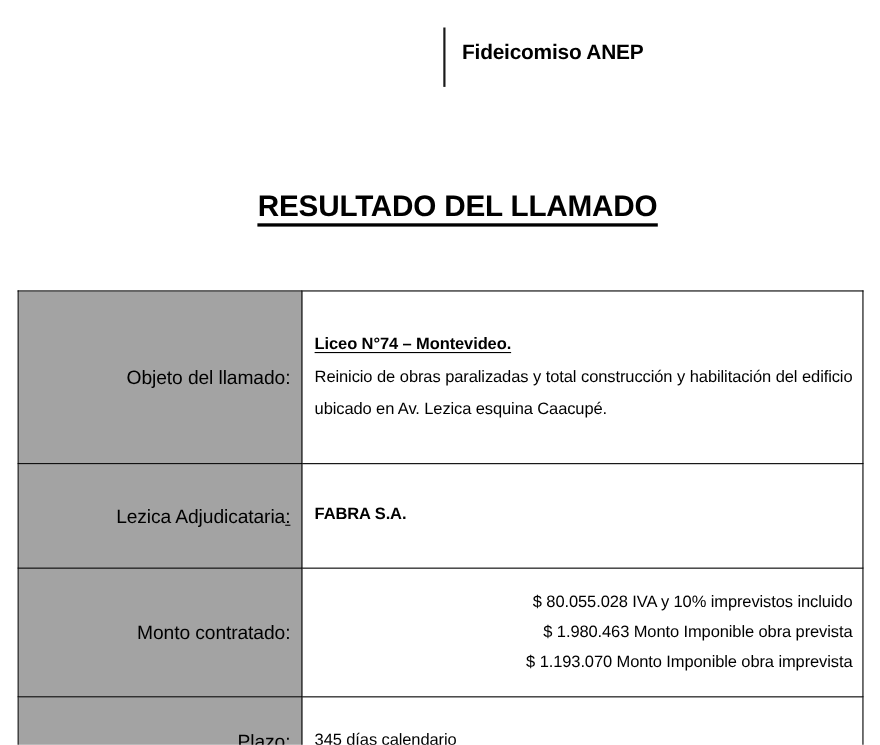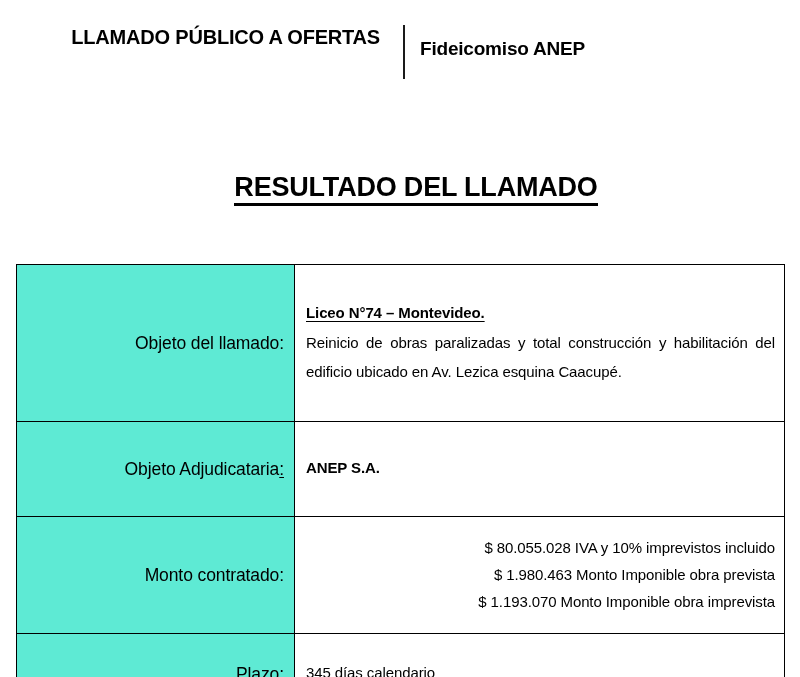--- a/index.html
+++ b/index.html
@@ -78,23 +78,23 @@
     border-collapse: collapse;
     table-layout: fixed;
   }
   .tbl td {
     border: 1.4px solid #000000;
     vertical-align: middle;
     padding: 0;
   }
   td.label {
     width: 247px;
-    background: #5eead4;
+    background: #a3a3a3;
     text-align: right;
-    padding: 6px 10px 6px 20px;
+    padding: 6px 10px 6px 0;
     font-size: 17.5px;
     line-height: 25px;
     letter-spacing: -0.1px;
   }
   td.value {
     background: #ffffff;
     padding: 7px 9px 9px 11px;
     font-size: 15px;
     line-height: 29px;
     letter-spacing: -0.1px;
@@ -118,43 +118,42 @@
   .row-emp  td { height: 78px; }
   .row-mnt  td { height: 100px; text-align: right; }
   .row-plz  td { height: 64px; }
   .row-emp .value, .row-plz .value { line-height: 24px; }
 </style>
 </head>
 <body>
 
 <div class="header">
   <div class="header-left">
-    <div>LLAMADO PÚBLICO A OFERTAS</div>
   </div>
   <div class="header-rule"></div>
   <div class="header-right">Fideicomiso ANEP</div>
 </div>
 
 <div class="doc-title">
   <span>RESULTADO DEL LLAMADO</span>
 </div>
 
 <table class="tbl">
   <tbody>
     <tr class="row-obj">
       <td class="label">Objeto del llamado:</td>
       <td class="value">
         <span class="head">Liceo N°74 – Montevideo.</span>
         <span class="para">Reinicio de obras paralizadas y total construcción y habilitación del edificio ubicado en Av. Lezica esquina Caacupé.</span>
       </td>
     </tr>
     <tr class="row-emp">
-      <td class="label"><span>Objeto Adjudicataria</span><span class="u">:</span></td>
+      <td class="label"><span>Lezica Adjudicataria</span><span class="u">:</span></td>
       <td class="value">
-        <span class="strong">ANEP S.A.</span>
+        <span class="strong">FABRA S.A.</span>
       </td>
     </tr>
     <tr class="row-mnt">
       <td class="label">Monto contratado:</td>
       <td class="value">
         <span class="lines">
           <span>$ 80.055.028 IVA y 10% imprevistos incluido</span>
           <span>$ 1.980.463 Monto Imponible obra prevista</span>
           <span>$ 1.193.070 Monto Imponible obra imprevista</span>
         </span>

